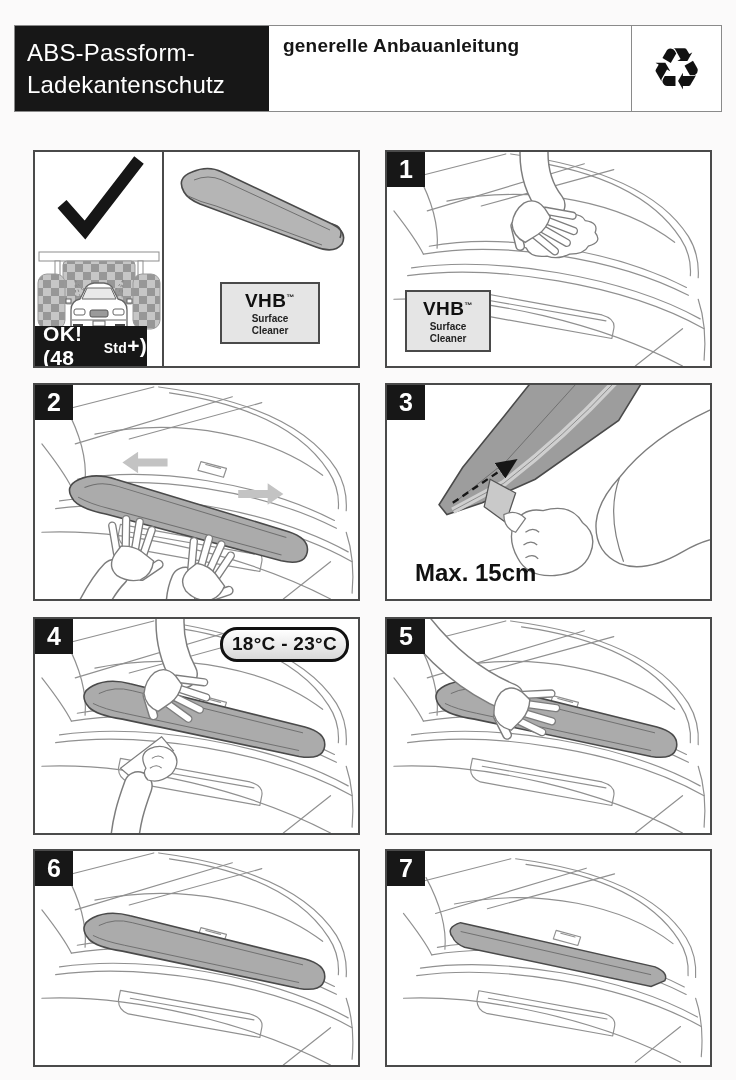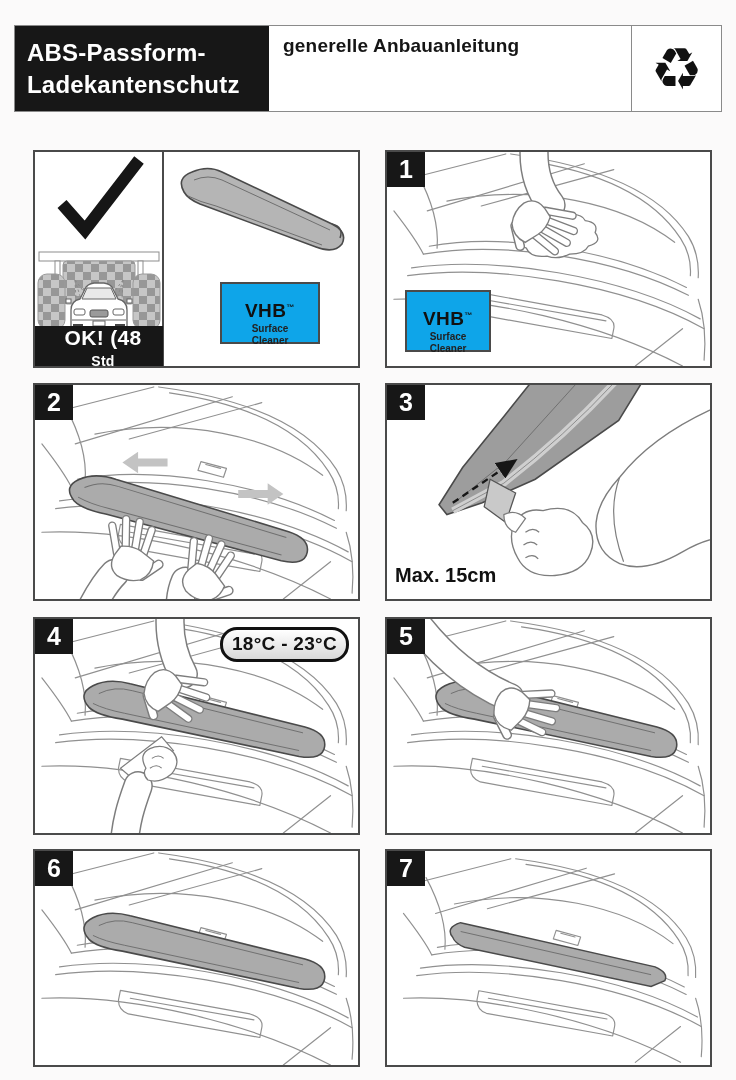--- a/index.html
+++ b/index.html
@@ -10,21 +10,21 @@
     -webkit-font-smoothing:antialiased;
   }
   
   .header{
     position:absolute;left:14px;top:25px;width:708px;height:87px;
     background:#fff;border:1px solid #8a8a8a;box-sizing:border-box;
     display:flex;
   }
   .header-black{
     width:254px;background:#171717;color:#fff;
-    font-weight:bold;font-size:24px;line-height:1.35;
+    font-weight:normal;font-size:24px;line-height:1.35;
     padding:11px 0 0 12px;box-sizing:border-box;letter-spacing:.2px;
   }
   .header-title{
     flex:1;font-size:19px;font-weight:bold;color:#151515;
     padding:9px 0 0 14px;letter-spacing:.2px;
   }
   .header-recycle{
     width:89px;border-left:1px solid #8a8a8a;
     display:flex;align-items:center;justify-content:center;
     font-family:"DejaVu Sans",sans-serif;font-size:58px;color:#111;
@@ -34,35 +34,35 @@
     position:absolute;width:327px;height:218px;background:#fff;
     border:2px solid #4a4a4a;box-sizing:border-box;overflow:hidden;
   }
   .panel svg.scene{position:absolute;left:0;top:0;width:100%;height:100%;}
   .badge{
     position:absolute;left:0;top:0;width:38px;height:35px;background:#171717;
     color:#fff;font-weight:bold;font-size:25px;
     display:flex;align-items:center;justify-content:center;z-index:5;
   }
   .vhb-box{
-    position:absolute;background:#0ea5e9;border:2px solid #4a4a4a;box-sizing:border-box;
-    text-align:center;z-index:4;padding-top:17px;
+    position:absolute;background:#e5e5e5;border:2px solid #4a4a4a;box-sizing:border-box;
+    text-align:center;z-index:4;padding-top:7px;
   }
   .vhb-brand{font-size:19px;font-weight:bold;color:#111;letter-spacing:.5px;line-height:1;}
   .vhb-brand sup{font-size:8px;font-weight:bold;}
   .vhb-sub{display:inline-block;text-align:left;font-size:10px;font-weight:bold;color:#222;line-height:1.2;margin-top:3px;}
   .ok-bar{
-    position:absolute;left:0;bottom:0;width:128px;height:40px;background:#171717;
+    position:absolute;left:0;bottom:0;width:112px;height:40px;background:#171717;
     color:#fff;font-weight:bold;font-size:21px;display:flex;align-items:center;
-    padding-left:8px;box-sizing:border-box;z-index:4;letter-spacing:.3px;flex-direction:column;
+    padding-left:8px;box-sizing:border-box;z-index:4;letter-spacing:.3px;
   }
   .ok-bar .small{font-size:14px;padding-top:3px;}
   .sub-divider{position:absolute;left:127px;top:0;bottom:0;width:2px;background:#4a4a4a;z-index:3;}
   .note-label{
-    position:absolute;left:8px;bottom:12px;font-size:20px;font-weight:bold;color:#111;z-index:4;
+    position:absolute;left:28px;bottom:12px;font-size:24px;font-weight:bold;color:#111;z-index:4;
   }
   .temp-pill{
     position:absolute;right:9px;top:8px;z-index:5;
     border:3px solid #111;border-radius:17px;
     background:linear-gradient(#ffffff,#d9d9d9);
     font-size:19px;font-weight:bold;color:#111;
     padding:3px 9px 4px 9px;letter-spacing:.3px;
   }
   
   .ln{fill:none;stroke:#909090;stroke-width:1.2;stroke-linecap:round;stroke-linejoin:round;}

